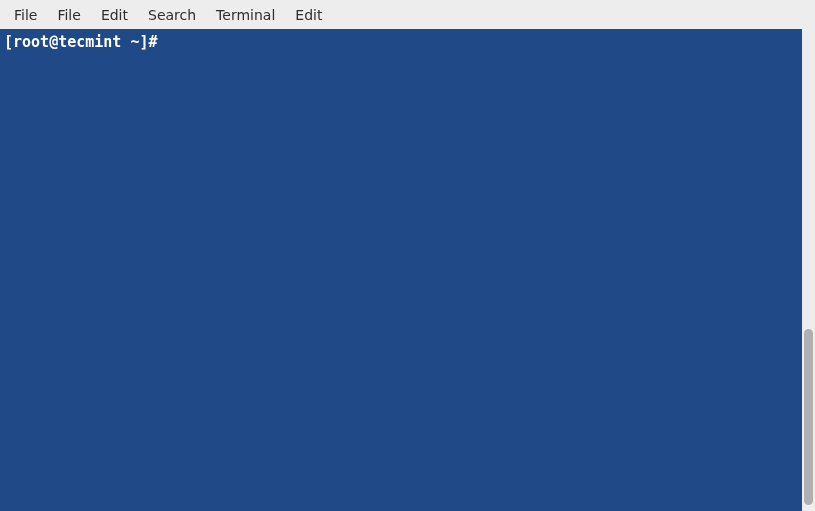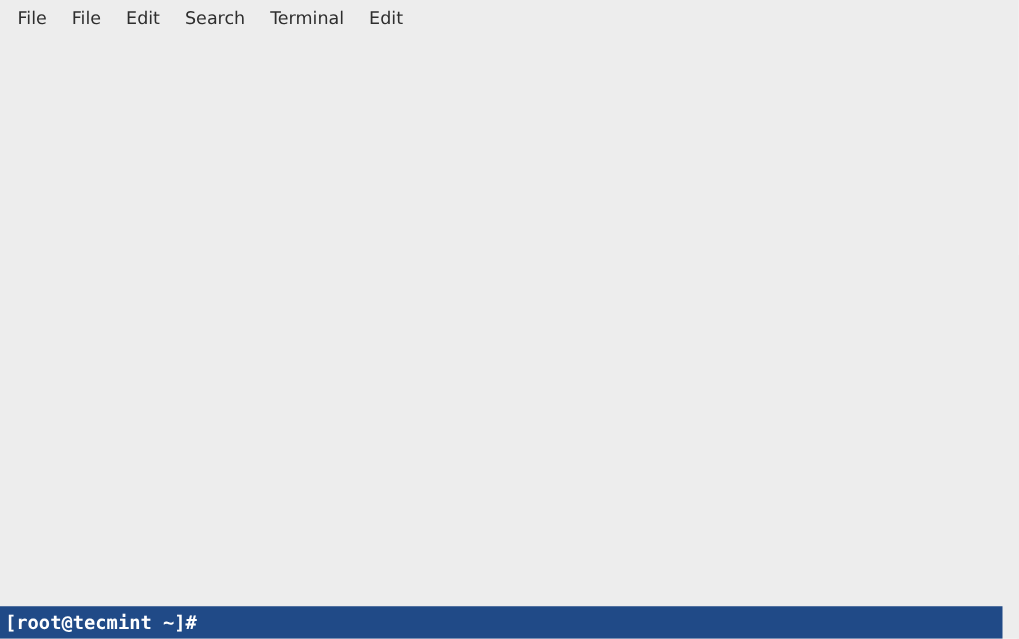--- a/index.html
+++ b/index.html
@@ -1,20 +1,20 @@
 <!DOCTYPE html>
 <html><head>
   <meta charset="utf-8">
   <style>
     * { margin: 0; padding: 0; box-sizing: border-box; }
     html, body { width: 815px; height: 511px; overflow: hidden; font-family: "DejaVu Sans", "Cantarell", sans-serif; }
     .window { width: 815px; height: 511px; display: flex; flex-direction: column; background: #ededed; }
     .menubar { height: 29px; display: flex; align-items: center; padding: 0 4px; background: #ededed; color: #2e2e2e; font-size: 14px; }
     .menu-item { padding: 4px 10px; cursor: pointer; }
-    .terminal-wrap { flex: 1; display: flex; background: #ededed; align-items: flex-end; }
+    .terminal-wrap { flex: 1; display: flex; background: #ededed; }
     .terminal {
       flex: 1;
       background: #204a87;
       color: #ffffff;
       font-family: "DejaVu Sans Mono", "Liberation Mono", monospace;
       font-size: 15px;
       line-height: 1.2;
       padding: 4px 4px;
       white-space: pre;
       overflow: hidden;

